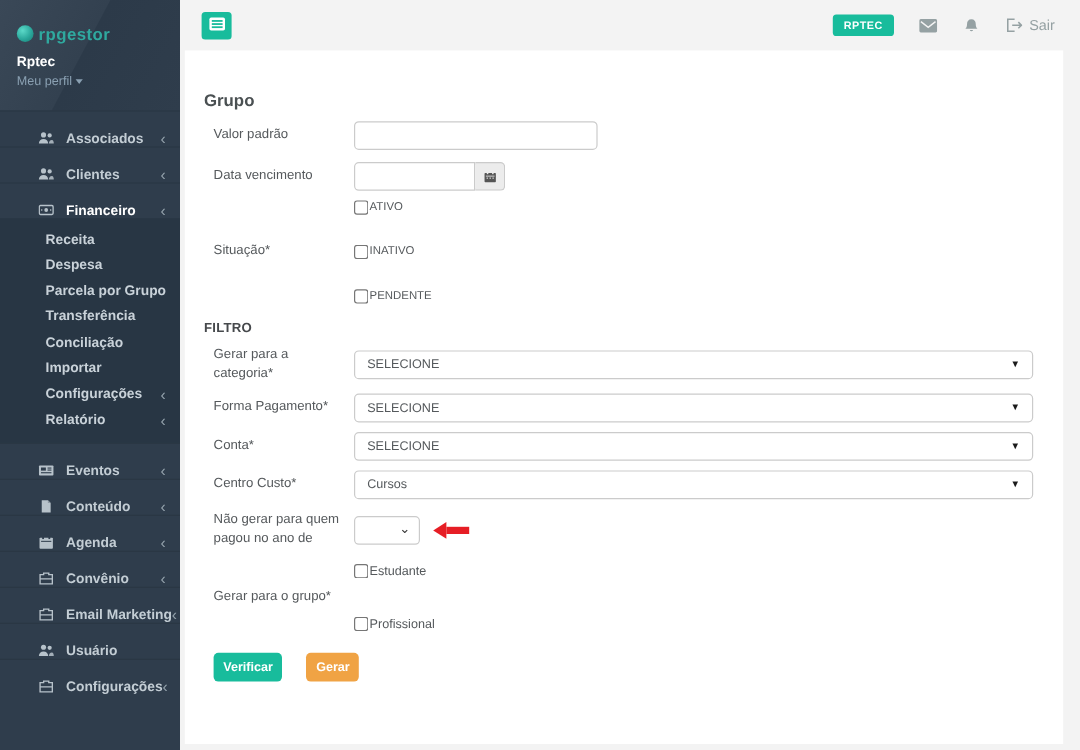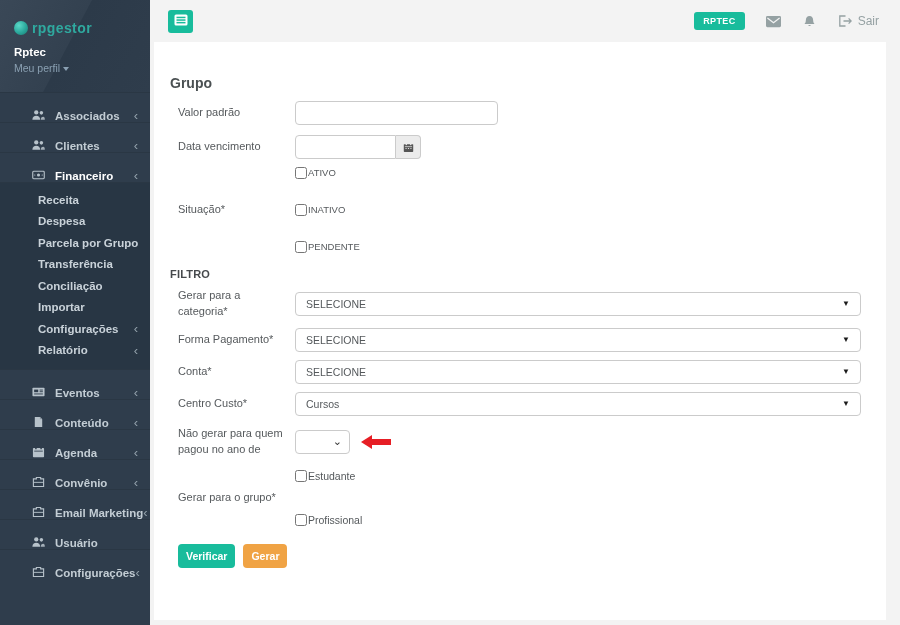--- a/index.html
+++ b/index.html
@@ -80,21 +80,21 @@
   .sel-value{font-size:10.5px;color:#55595c;flex:1}
   .sel-caret{font-size:8px;color:#1a1a1a;line-height:1}
   .year-select{width:55px;padding:0 7px}
   .year-caret{font-size:11px;color:#333;margin-left:auto;line-height:1}
 
   .red-arrow{display:flex;align-items:center;margin-left:11px}
   .red-arrow .head{width:0;height:0;border-top:7px solid transparent;border-bottom:7px solid transparent;
     border-right:11px solid #e61e25}
   .red-arrow .shaft{width:19px;height:6px;background:#e61e25}
 
-  .buttons-row{display:flex;gap:8px;margin-top:18px}
+  .buttons-row{display:flex;gap:20px;margin-top:18px}
   .btn{border:none;border-radius:4px;color:#fff;font-size:10.5px;font-weight:bold;
     padding:6px 8px;cursor:pointer;font-family:inherit}
   .btn.verify{background:#18bc9c}
   .btn.generate{background:#f0a344}
 </style>
 </head>
 <body>
 
 <div class="app">
 

